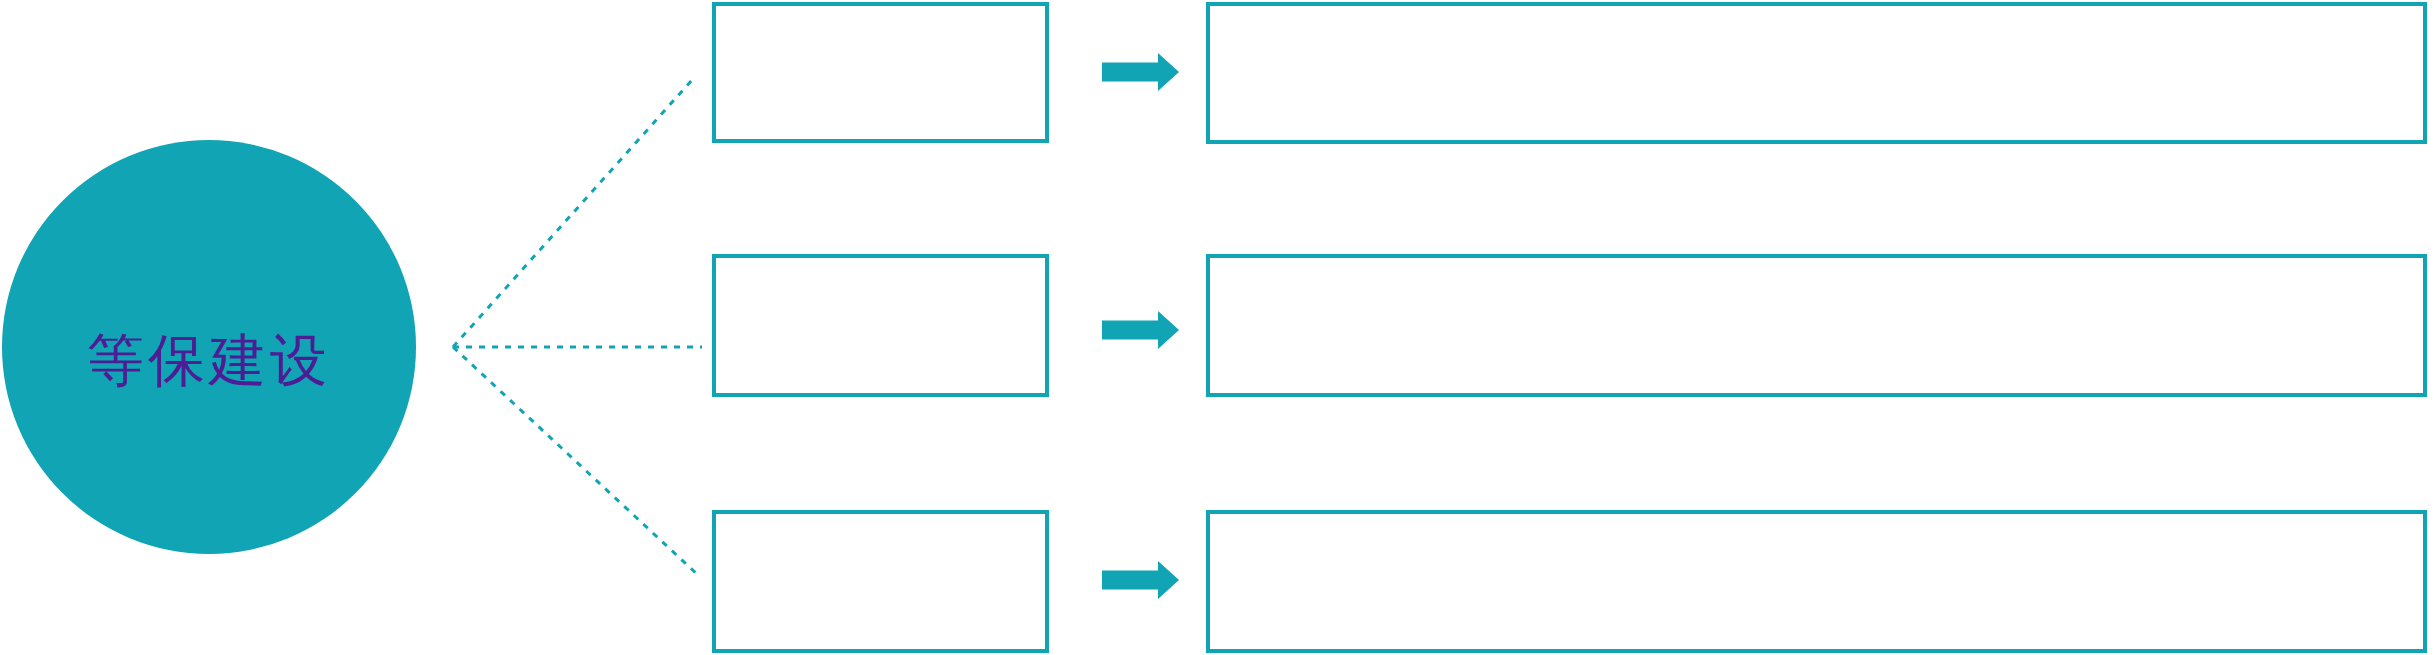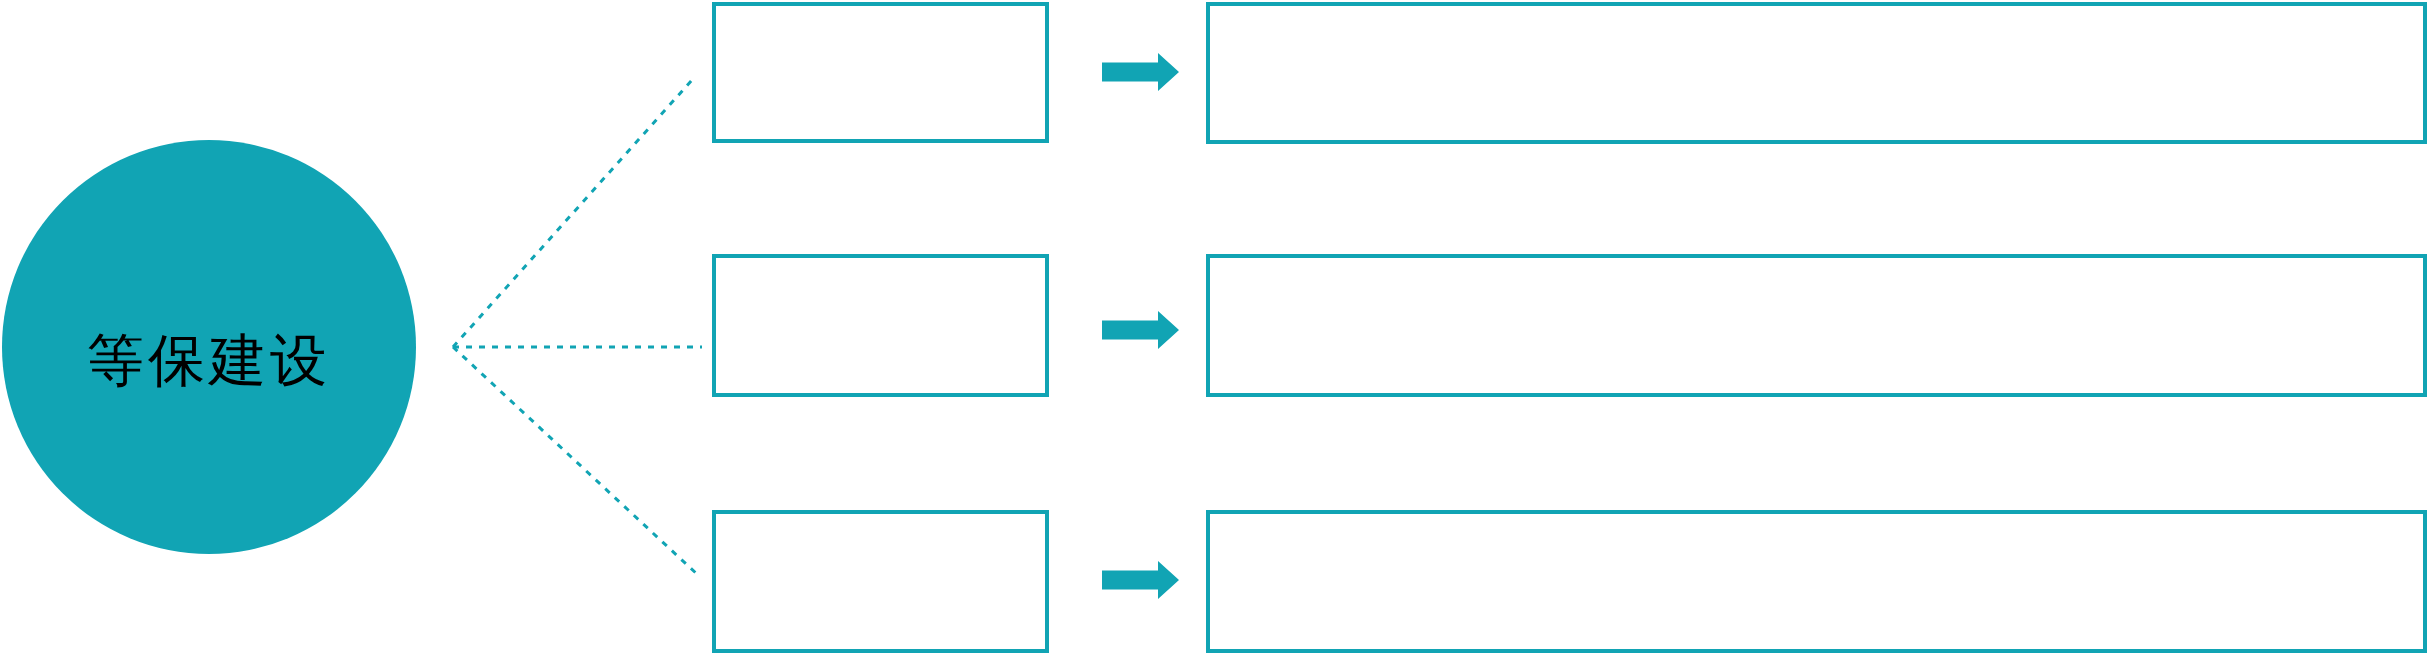--- a/index.html
+++ b/index.html
@@ -15,21 +15,21 @@
 
   
   .hub {
     position: absolute;
     left: 2px;
     top: 140px;
     width: 414px;
     height: 414px;
     border-radius: 50%;
     background: var(--accent);
-    color: #000000;
+    color: #4c1d95;
     display: flex;
     flex-direction: column;
     align-items: center;
     justify-content: center;
     box-sizing: border-box;
     padding-top: 26px;
     font-size: 57px;
     line-height: 72px;
     letter-spacing: 4px;
     font-weight: 300;

